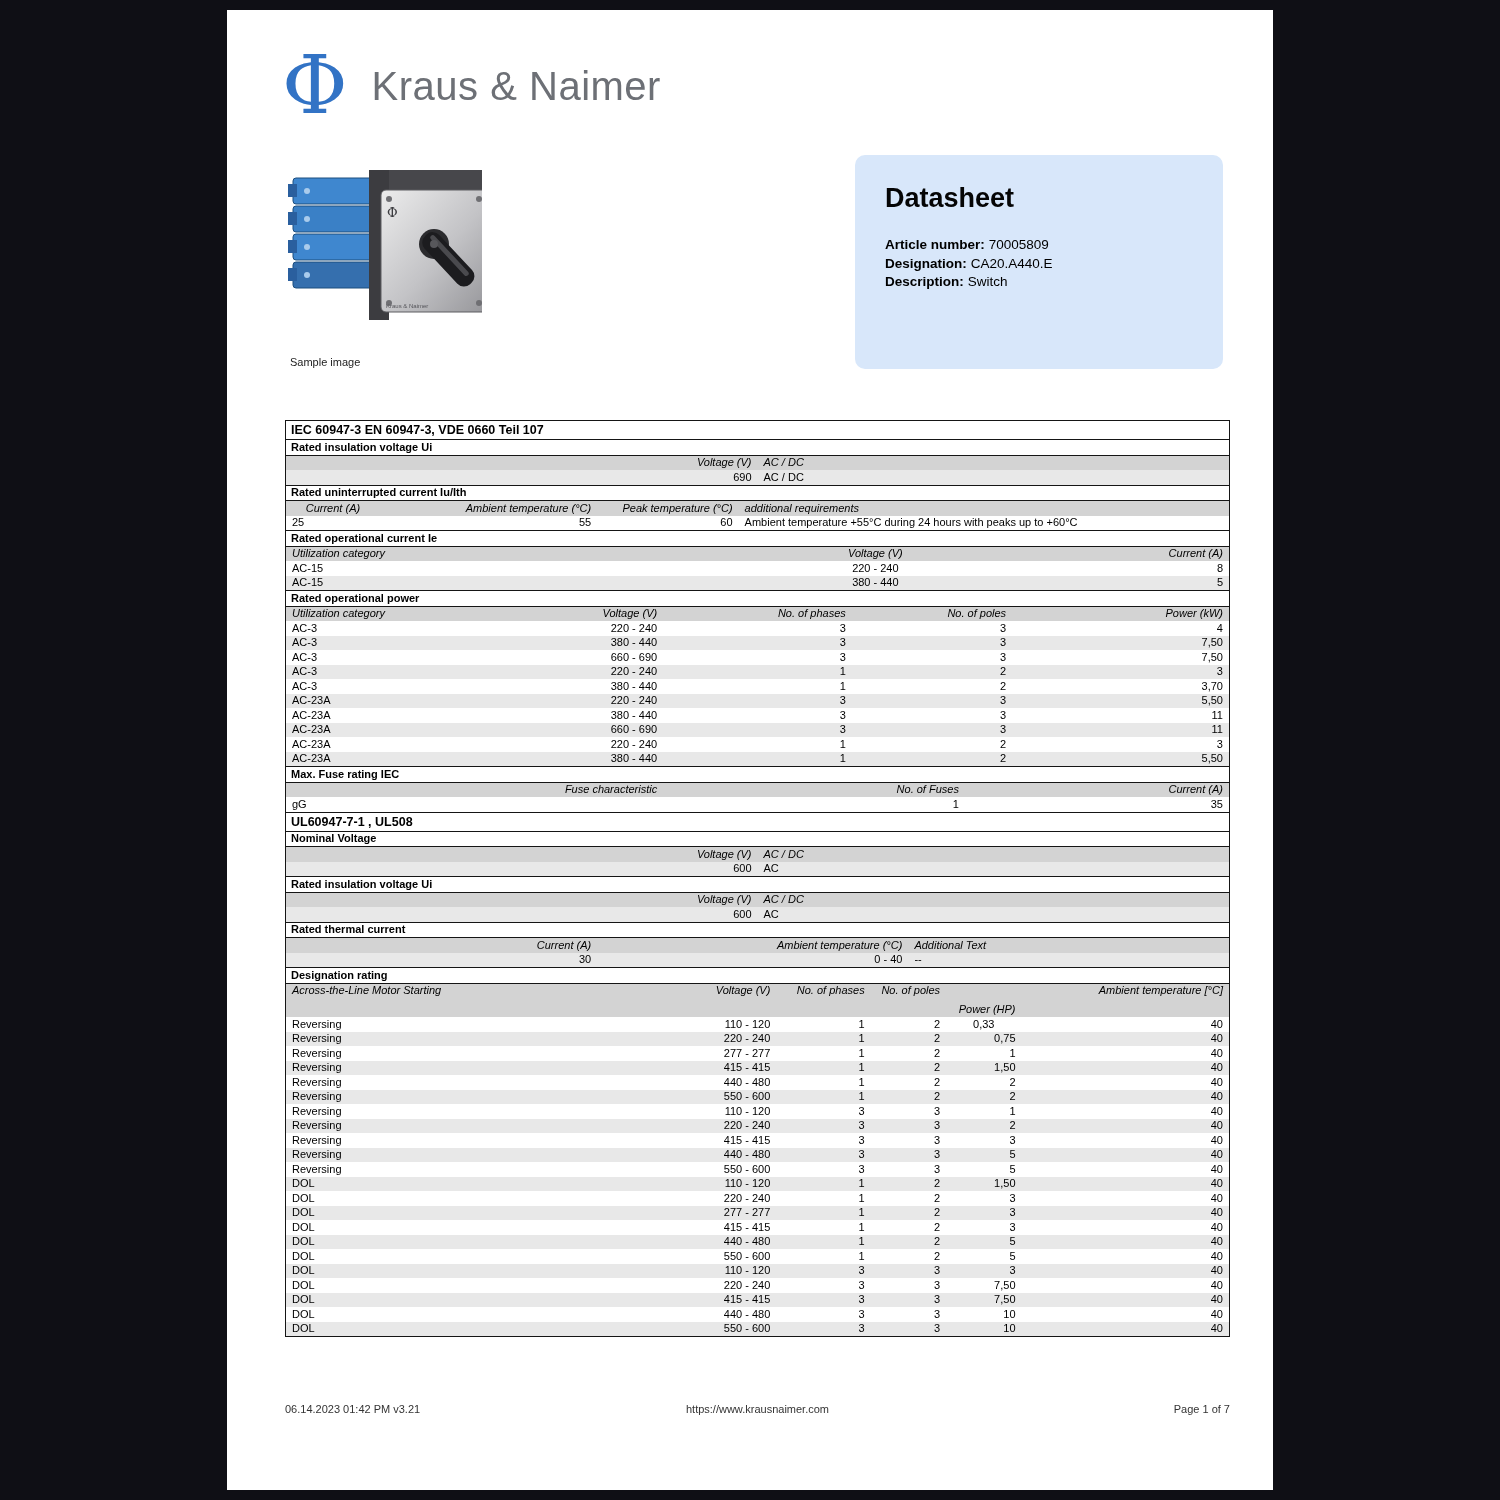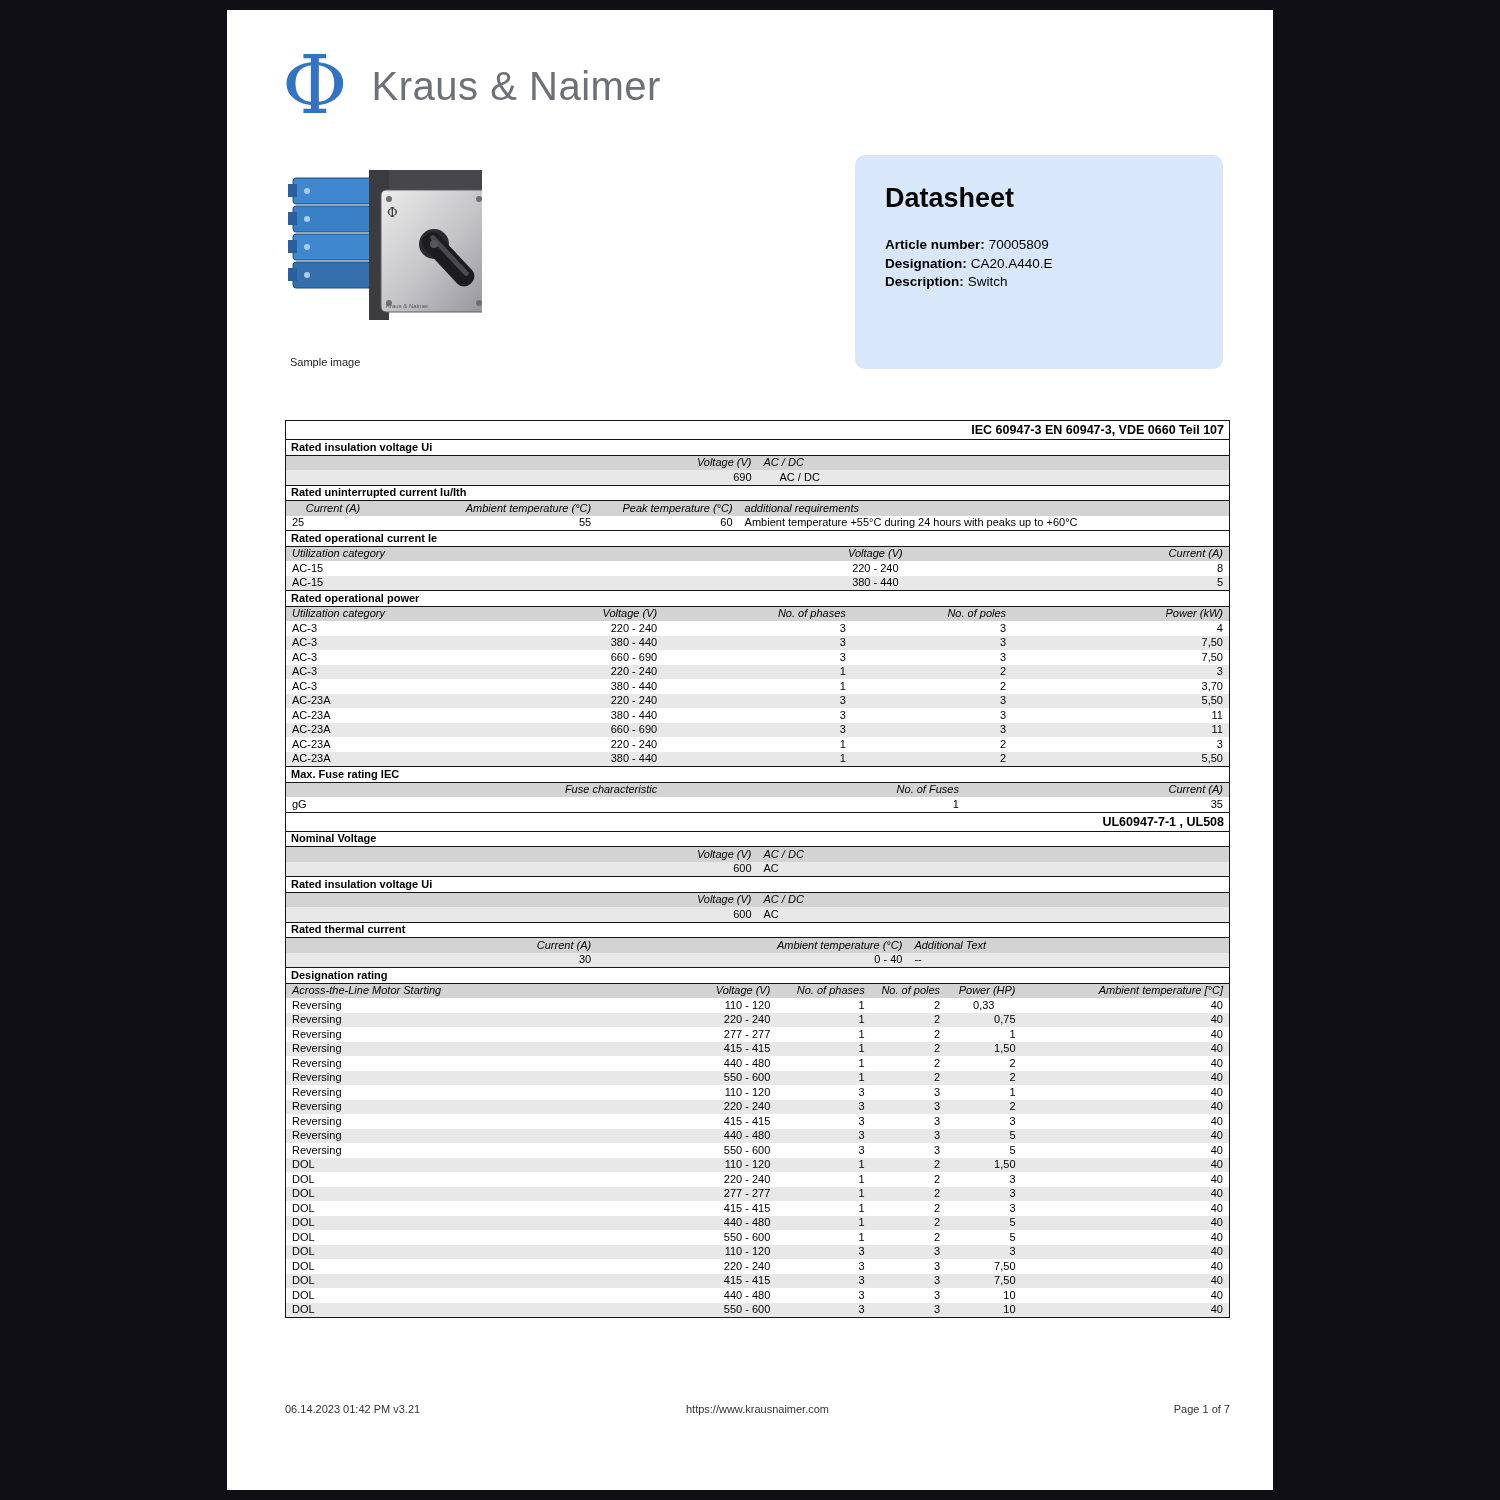--- a/index.html
+++ b/index.html
@@ -37,21 +37,21 @@
   .infobox-fields .fl { font-weight:700; margin-right:4px; }
 
   
   .spec-table {
     position:absolute; left:58px; top:410px; width:945px;
     border:1px solid #151515; font-size:11px;
   }
   .trow { width:100%; }
   .trow.title {
     font-weight:700; font-size:12.5px; line-height:14px; padding:2px 5px;
-    border-top:1px solid #151515; white-space:nowrap;text-align:right;
+    border-top:1px solid #151515; white-space:nowrap;
   }
   .trow.section {
     font-weight:700; font-size:11px; line-height:11.5px; padding:1.5px 5px;
     border-top:1px solid #151515; white-space:nowrap;
   }
   .trow.header {
     background:var(--header-row-bg, #d3d3d3); font-style:italic;
     border-top:1px solid #151515;
   }
   .spec-table > .trow:first-child { border-top:none; }
@@ -141,21 +141,21 @@
       </div>
     </div>
 
     <div class="spec-table">
         <div class="trow title">IEC 60947-3 EN 60947-3, VDE 0660 Teil 107</div>
         <div class="trow section">Rated insulation voltage Ui</div>
         <div class="trow header" style="display: grid; grid-template-columns: 50% 50%;">
           <div class="cell" style="text-align: right;">Voltage (V)</div>
           <div class="cell" style="text-align: left;">AC / DC</div>
         </div>
-        <div class="trow data shade" style="display: grid; grid-template-columns: 50% 50%; gap: 16px;">
+        <div class="trow data shade" style="display: grid; grid-template-columns: 50% 50%;">
           <div class="cell" style="text-align: right;">690</div>
           <div class="cell" style="text-align: left;">AC / DC</div>
         </div>
         <div class="trow section">Rated uninterrupted current Iu/Ith</div>
         <div class="trow header" style="display: grid; grid-template-columns: 8.5% 24.5% 15% 52%;">
           <div class="cell" style="text-align: right;">Current (A)</div>
           <div class="cell" style="text-align: right;">Ambient temperature (°C)</div>
           <div class="cell" style="text-align: right;">Peak temperature (°C)</div>
           <div class="cell" style="text-align: left;">additional requirements</div>
         </div>
@@ -299,21 +299,21 @@
           <div class="cell" style="text-align: right;">30</div>
           <div class="cell" style="text-align: right;">0 - 40</div>
           <div class="cell" style="text-align: left;">--</div>
         </div>
         <div class="trow section">Designation rating</div>
         <div class="trow header" style="display: grid; grid-template-columns: 34% 18% 10% 8% 8% 22%;">
           <div class="cell" style="text-align: left;">Across-the-Line Motor Starting</div>
           <div class="cell" style="text-align: right;">Voltage (V)</div>
           <div class="cell" style="text-align: right;">No. of phases</div>
           <div class="cell" style="text-align: right;">No. of poles</div>
-          <div class="cell" style="text-align: right;">Power (HP)</div>
+          <div class="cell" style="text-align: right; margin-top: 19px;">Power (HP)</div>
           <div class="cell" style="text-align: right;">Ambient temperature [°C]</div>
         </div>
         <div class="trow data" style="display: grid; grid-template-columns: 34% 18% 10% 8% 8% 22%;">
           <div class="cell" style="text-align: left;">Reversing</div>
           <div class="cell" style="text-align: right;">110 - 120</div>
           <div class="cell" style="text-align: right;">1</div>
           <div class="cell" style="text-align: right;">2</div>
           <div class="cell" style="text-align: center;">0,33</div>
           <div class="cell" style="text-align: right;">40</div>
         </div>

